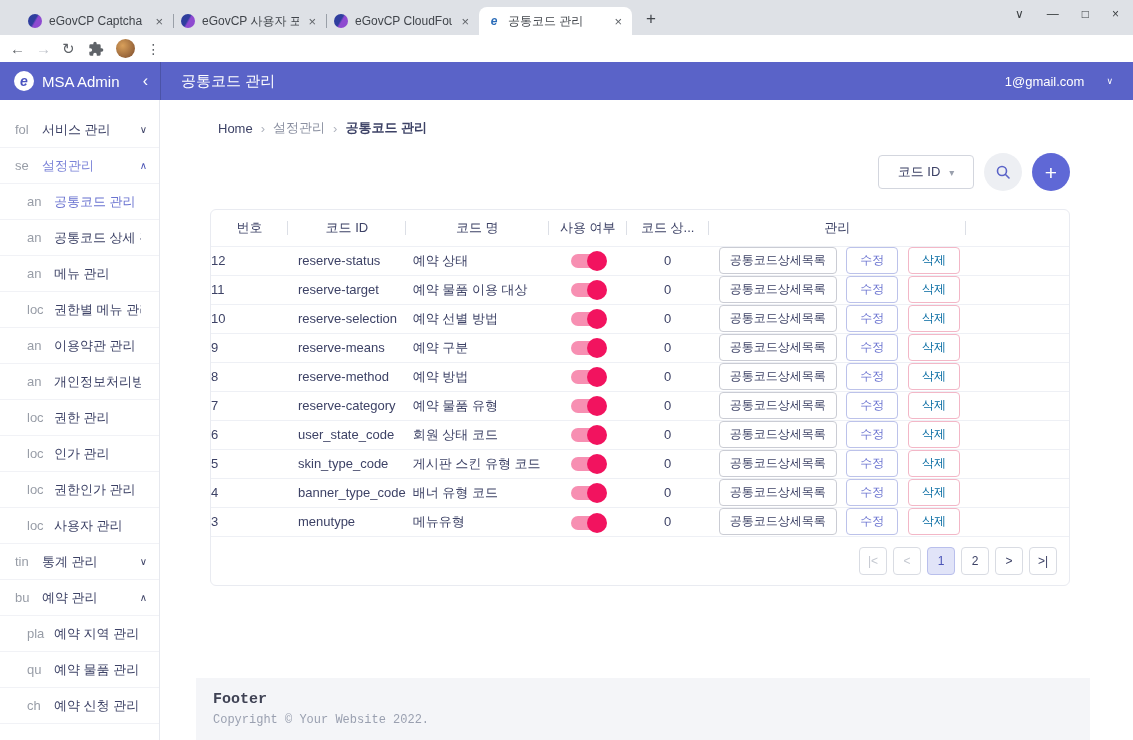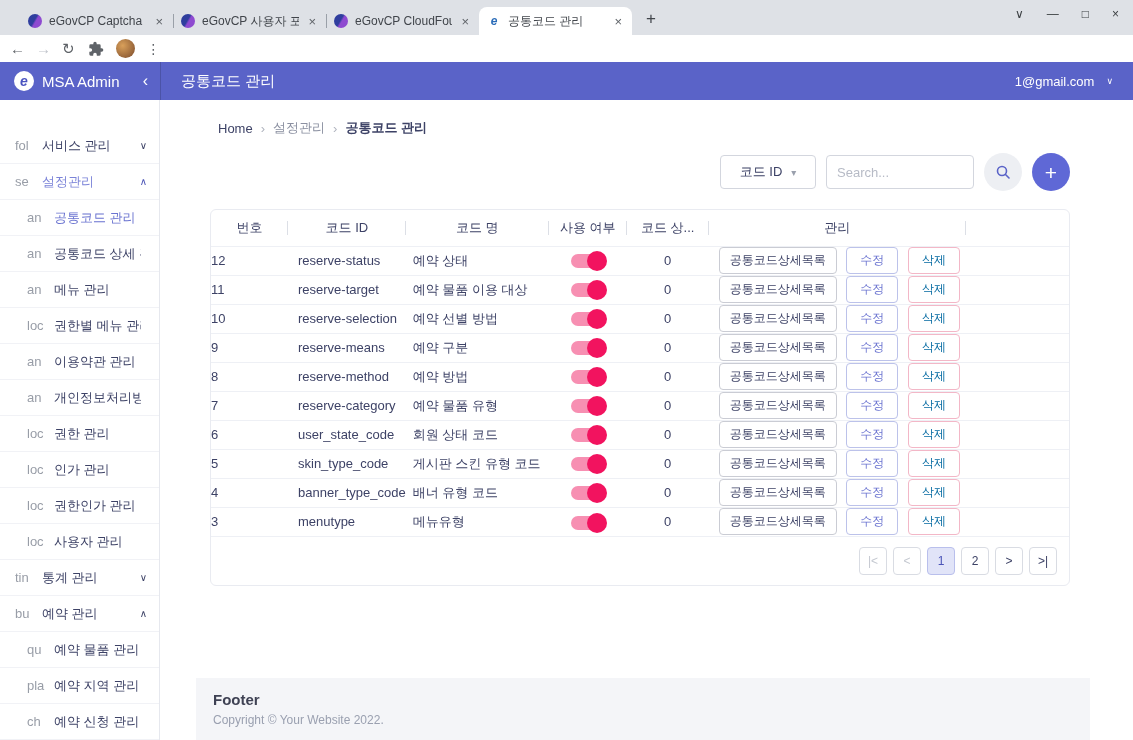--- a/index.html
+++ b/index.html
@@ -49,26 +49,26 @@
   
   .appheader { height:38px; background:#5a63c8; display:flex; align-items:center; color:#fff; }
   .brand-block { width:160px; flex:none; display:flex; align-items:center; gap:8px; padding:0 12px 0 14px; }
   .logo { width:20px; height:20px; border-radius:50%; background:#fff; color:#4a53c0;
     font-weight:bold; font-style:italic; display:flex; align-items:center; justify-content:center;
     font-size:14px; flex:none; }
   .brand { font-size:15px; white-space:nowrap; }
   .collapse { margin-left:auto; font-size:16px; line-height:1; }
   .vdiv { width:1px; height:38px; background:rgba(0,0,0,0.16); flex:none; }
   .page-title { padding-left:20px; font-size:15px; }
-  .user { margin-left:auto; padding-right:20px; font-size:13px; display:flex; align-items:center; gap:12px; }
+  .user { margin-left:auto; padding-right:20px; font-size:13px; display:flex; align-items:center; gap:22px; }
   .user .chev { font-size:9px; }
 
   
   .layout { display:flex; height:640px; }
-  .sidebar { width:160px; flex:none; background:#fff; border-right:1px solid #e6e8ee; padding-top:28px; }
+  .sidebar { width:160px; flex:none; background:#fff; border-right:1px solid #e6e8ee; padding-top:12px; }
   .side-item { height:36px; display:flex; align-items:center; gap:6px; padding:0 12px 0 15px;
     border-bottom:1px solid #f1f2f6; font-size:13px; color:#3d4266; cursor:default; }
   .side-item.sub { padding-left:27px; }
   .side-ico { color:#989da7; font-size:13px; width:21px; flex:none; white-space:nowrap; overflow:hidden; }
   .side-label { flex:1; white-space:nowrap; overflow:hidden; }
   .side-chev { flex:none; font-size:10px; color:#3d4266; }
   .side-item.accent { color:#7b83d8; }
   .side-item.accent .side-chev { color:#4a53b5; }
   .side-item.active { color:#6a73d0; }
 
@@ -119,21 +119,21 @@
   .btn-del { border:1px solid #f3b7c7; color:#0369a1; padding:4px 13px; }
 
   .pagination { border-top:1px solid #eef0f5; padding:10px 12px; display:flex;
     justify-content:flex-end; gap:6px; }
   .pg { min-width:28px; height:28px; border:1px solid #d9dce3; border-radius:4px; background:#fff;
     display:flex; align-items:center; justify-content:center; font-size:12px; color:#3d4266;
     padding:0 5px; cursor:default; }
   .pg.disabled { color:#c4c8d0; }
   .pg.active { background:#e1e4f8; border-color:#b9bfec; color:#4b54b8; }
 
-  .footer { margin:92px -20px 7px -14px; background:#f4f5f8; padding:13px 17px; }
+  .footer { margin:92px -20px 7px -14px; background:#f4f5f8; padding:13px 17px;font-family:Liberation Mono, monospace; }
   .footer-title { font-size:15px; color:#3f4254; font-weight:bold; }
   .footer-copy { font-size:12px; color:#9aa0b0; margin-top:5px; }
 </style>
 </head>
 <body>
 
 <div class="tabstrip">
   <div style="display:flex; align-items:flex-end;">
 
       <div class="tab">
@@ -279,28 +279,28 @@
         <span class="side-chev">∨</span>
       </div>
 
       <div class="side-item">
         <span class="side-ico">bu</span>
         <span class="side-label">예약 관리</span>
         <span class="side-chev">∧</span>
       </div>
 
       <div class="side-item sub">
+        <span class="side-ico">pla</span>
+        <span class="side-label">예약 지역 관리</span>
+        <span class="side-chev"></span>
+      </div>
+
+      <div class="side-item sub">
         <span class="side-ico">qu</span>
         <span class="side-label">예약 물품 관리</span>
-        <span class="side-chev"></span>
-      </div>
-
-      <div class="side-item sub">
-        <span class="side-ico">pla</span>
-        <span class="side-label">예약 지역 관리</span>
         <span class="side-chev"></span>
       </div>
 
       <div class="side-item sub">
         <span class="side-ico">ch</span>
         <span class="side-label">예약 신청 관리</span>
         <span class="side-chev"></span>
       </div>
     </aside>
 
@@ -311,21 +311,20 @@
       <span class="bc-section">설정관리</span>
       <span class="bc-sep">›</span>
       <span class="bc-current">공통코드 관리</span>
     </div>
 
     <div class="toolbar">
       <button class="filter-btn">
         <span>코드 ID</span>
         <span class="caret">▾</span>
       </button>
-      <input class="search-input" placeholder="Search..." style="">
       <button class="search-btn">
         <svg width="16" height="16" viewBox="0 0 16 16">
             <circle cx="7" cy="7" r="4.5" fill="none" stroke="#5a63c8" stroke-width="1.6"></circle>
             <line x1="10.5" y1="10.5" x2="14" y2="14" stroke="#5a63c8" stroke-width="1.6" stroke-linecap="round"></line>
           </svg>
       </button>
       <button class="add-btn">
           <span>+</span>
         </button>
     </div>

